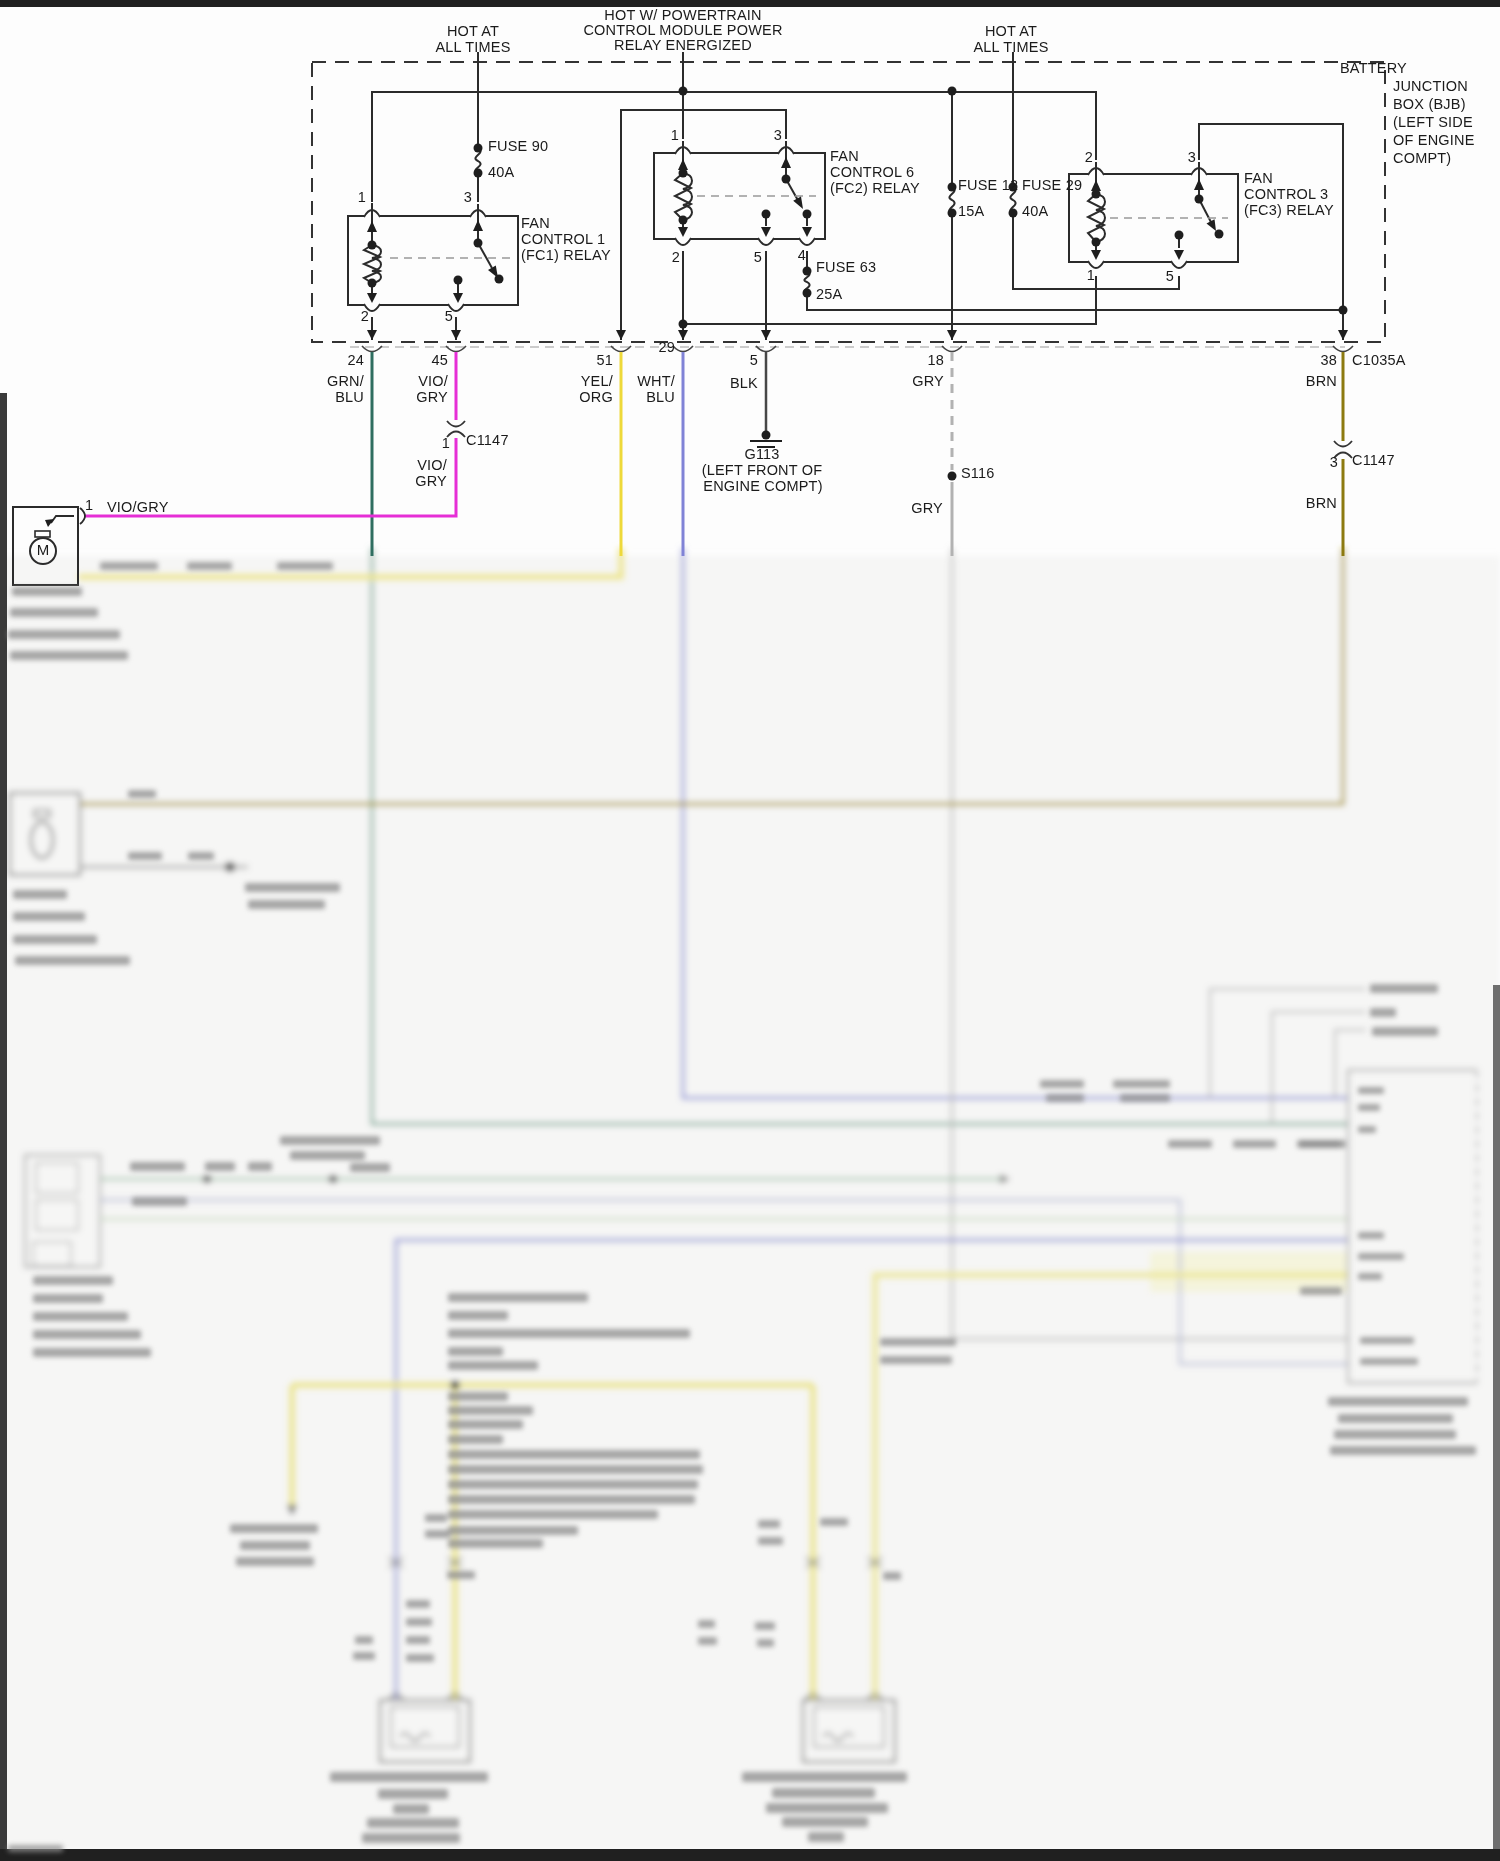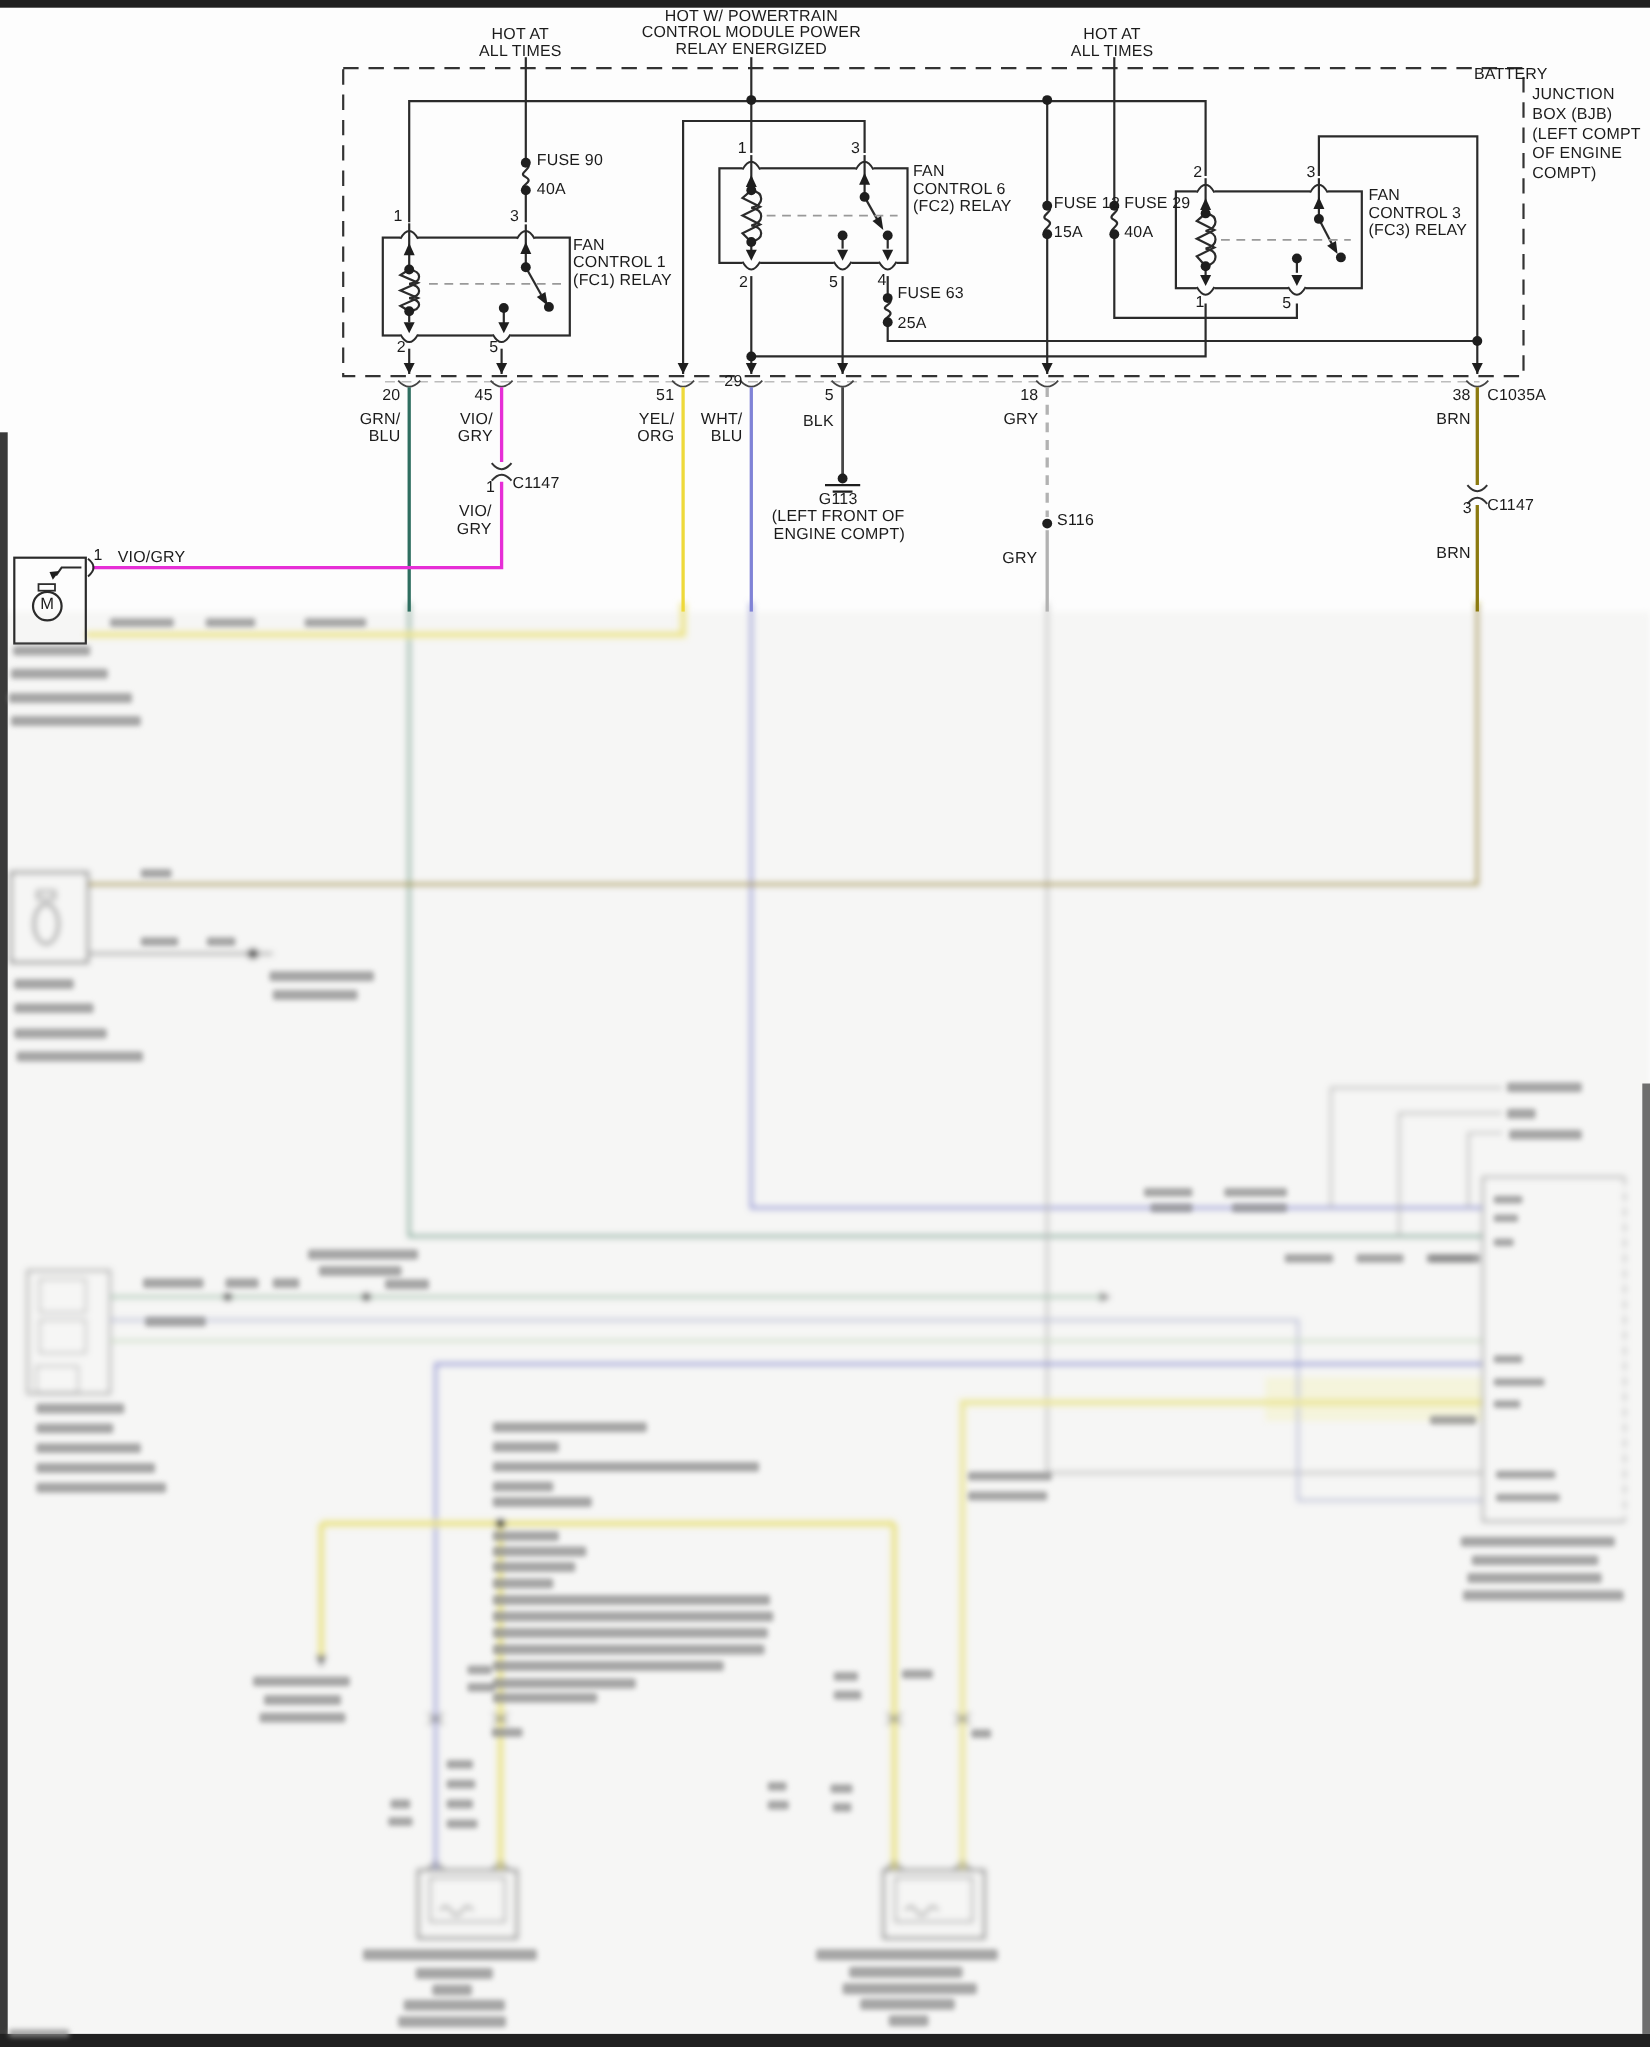--- a/index.html
+++ b/index.html
@@ -418,21 +418,21 @@
   <div class="lb c" style="left:473px;top:40px">ALL TIMES</div>
   <div class="lb c" style="left:683px;top:8px">HOT W/ POWERTRAIN</div>
   <div class="lb c" style="left:683px;top:23px">CONTROL MODULE POWER</div>
   <div class="lb c" style="left:683px;top:38px">RELAY ENERGIZED</div>
   <div class="lb c" style="left:1011px;top:24px">HOT AT</div>
   <div class="lb c" style="left:1011px;top:40px">ALL TIMES</div>
 
   <div class="lb" style="left:1340px;top:61px">BATTERY</div>
   <div class="lb" style="left:1393px;top:79px">JUNCTION</div>
   <div class="lb" style="left:1393px;top:97px">BOX (BJB)</div>
-  <div class="lb" style="left:1393px;top:115px">(LEFT COMPT</div>
+  <div class="lb" style="left:1393px;top:115px">(LEFT SIDE</div>
   <div class="lb" style="left:1393px;top:133px">OF ENGINE</div>
   <div class="lb" style="left:1393px;top:151px">COMPT)</div>
 
   <div class="lb" style="left:488px;top:139px">FUSE 90</div>
   <div class="lb" style="left:488px;top:165px">40A</div>
   <div class="lb" style="left:958px;top:178px">FUSE 12</div>
   <div class="lb" style="left:958px;top:204px">15A</div>
   <div class="lb" style="left:1022px;top:178px">FUSE 29</div>
   <div class="lb" style="left:1022px;top:204px">40A</div>
   <div class="lb" style="left:816px;top:260px">FUSE 63</div>
@@ -455,21 +455,21 @@
   <div class="lb r" style="left:679px;top:128px">1</div>
   <div class="lb r" style="left:782px;top:128px">3</div>
   <div class="lb r" style="left:680px;top:250px">2</div>
   <div class="lb r" style="left:762px;top:250px">5</div>
   <div class="lb r" style="left:806px;top:248px">4</div>
   <div class="lb r" style="left:1093px;top:150px">2</div>
   <div class="lb r" style="left:1196px;top:150px">3</div>
   <div class="lb r" style="left:1095px;top:268px">1</div>
   <div class="lb r" style="left:1174px;top:269px">5</div>
 
-  <div class="lb r" style="left:364px;top:353px">20</div>
+  <div class="lb r" style="left:364px;top:353px">24</div>
   <div class="lb r" style="left:364px;top:374px">GRN/</div>
   <div class="lb r" style="left:364px;top:390px">BLU</div>
   <div class="lb r" style="left:448px;top:353px">45</div>
   <div class="lb r" style="left:448px;top:374px">VIO/</div>
   <div class="lb r" style="left:448px;top:390px">GRY</div>
   <div class="lb r" style="left:613px;top:353px">51</div>
   <div class="lb r" style="left:613px;top:374px">YEL/</div>
   <div class="lb r" style="left:613px;top:390px">ORG</div>
   <div class="lb r" style="left:675px;top:340px">29</div>
   <div class="lb r" style="left:675px;top:374px">WHT/</div>

